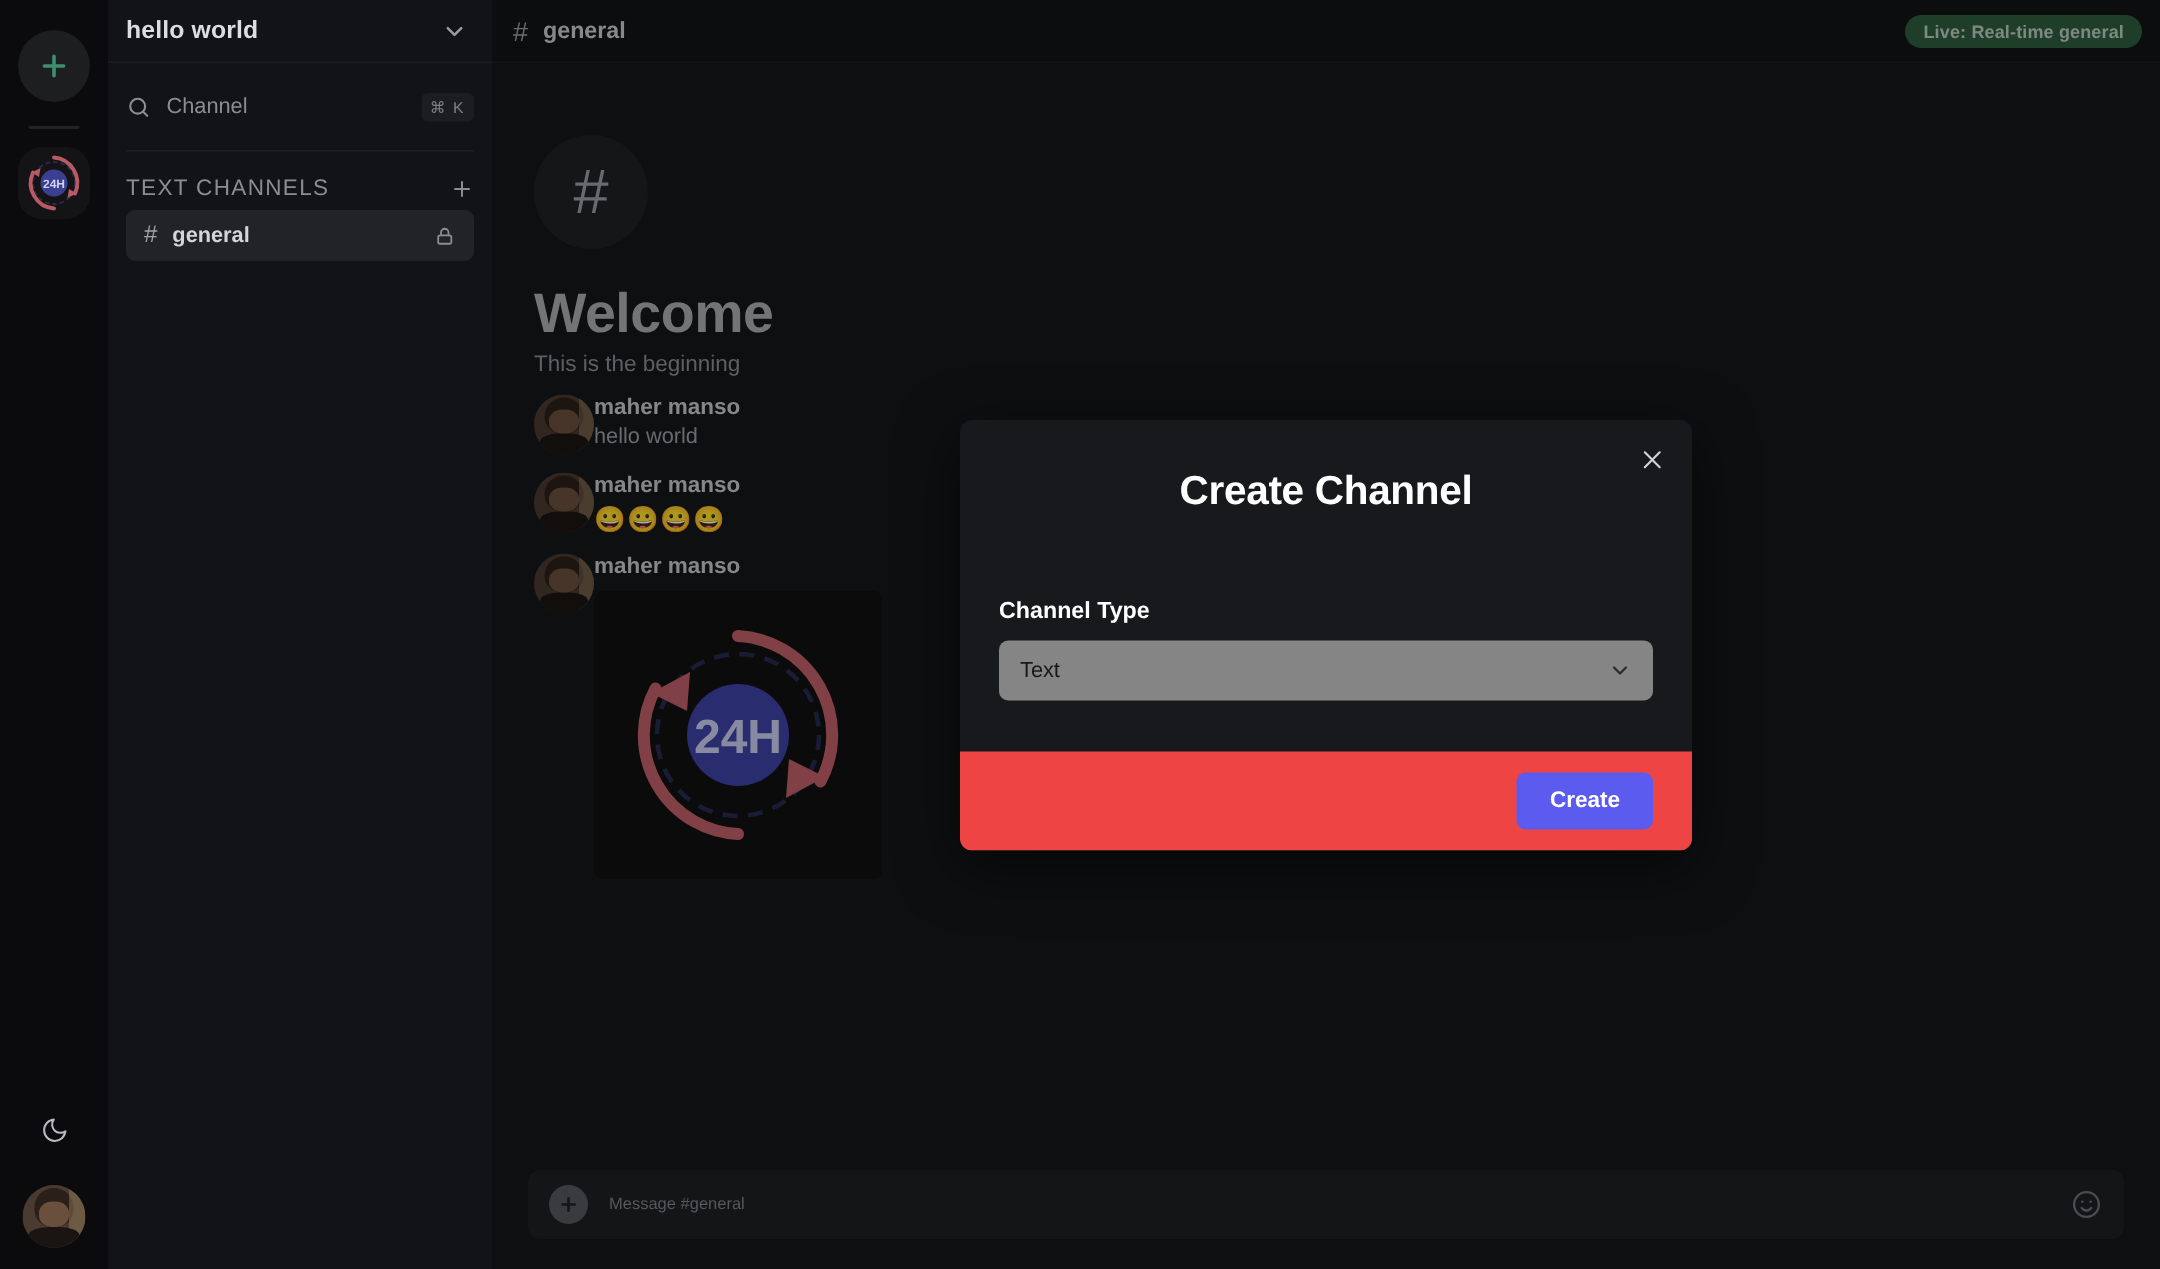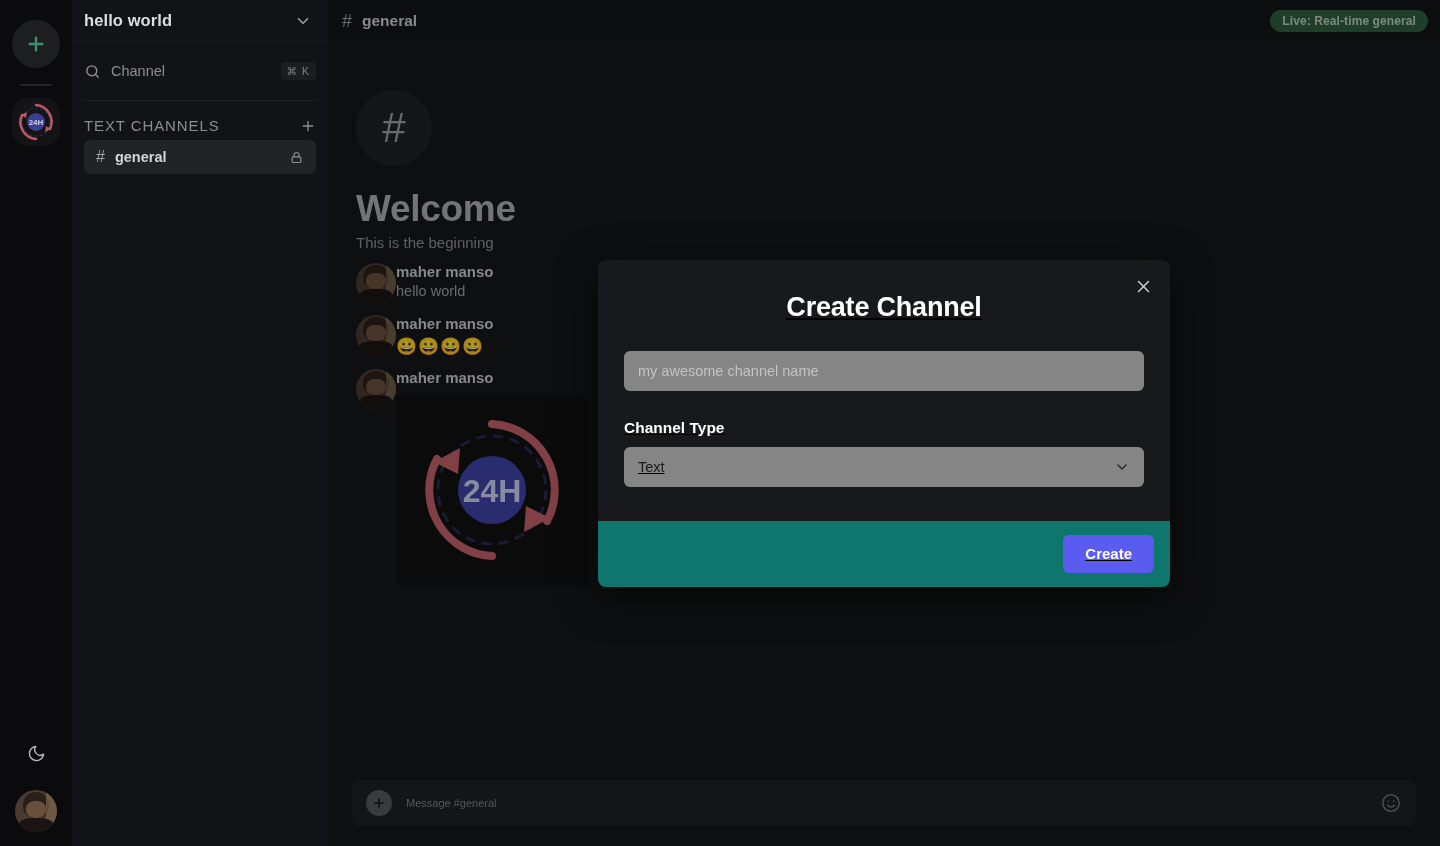--- a/index.html
+++ b/index.html
@@ -316,27 +316,26 @@
   .overlay {
     position: absolute;
     inset: 0;
     background: rgba(0,0,0,.32);
     display: flex;
     align-items: center;
     justify-content: center;
     z-index: 50;
   }
   .modal {
-    width: 572px;
+    width: 488px;
     border-radius: 8px;
     background: #17191c;
     box-shadow: 0 10px 40px rgba(0,0,0,.6);
     overflow: hidden;
     position: relative;
-    text-decoration: underline;
   }
   .modal-close {
     position: absolute;
     top: 14px; right: 14px;
     width: 26px; height: 26px;
     display: flex; align-items: center; justify-content: center;
     color: #d3d4d7;
     cursor: pointer;
   }
   .modal-body { padding: 32px 26px 34px 26px; }
@@ -390,22 +389,22 @@
   }
   .select-chev {
     position: absolute;
     right: 14px; top: 0;
     height: 40px;
     display: flex; align-items: center;
     color: #2a2b2d;
     pointer-events: none;
   }
   .modal-footer {
-    background: #0f766e;
-    padding: 14px 16px;
+    background: #ef4444;
+    padding: 14px 26px;
     display: flex;
     justify-content: flex-end;
   }
   .btn-create {
     background: #5b5bf0;
     color: #ffffff;
     border: none;
     border-radius: 6px;
     height: 38px;
     padding: 0 22px;
@@ -619,21 +618,20 @@
 
         <div class="modal-close">
           <svg width="17" height="17" viewBox="0 0 24 24" fill="none" stroke="currentColor" stroke-width="2" stroke-linecap="round">
               <path d="M5 5l14 14M19 5L5 19"></path>
             </svg>
         </div>
 
         <div class="modal-body">
           <div class="modal-title">Create Channel</div>
 
-          <input class="text-input" type="text" placeholder="my awesome channel name" style="">
 
           <div class="field-gap"></div>
 
           <div class="field-label">Channel Type</div>
           <div class="select-wrap">
             <div class="select-box">
               <span>Text</span>
             </div>
             <span class="select-chev">
               <svg width="16" height="16" viewBox="0 0 24 24" fill="none" stroke="currentColor" stroke-width="2.2" stroke-linecap="round" stroke-linejoin="round">

